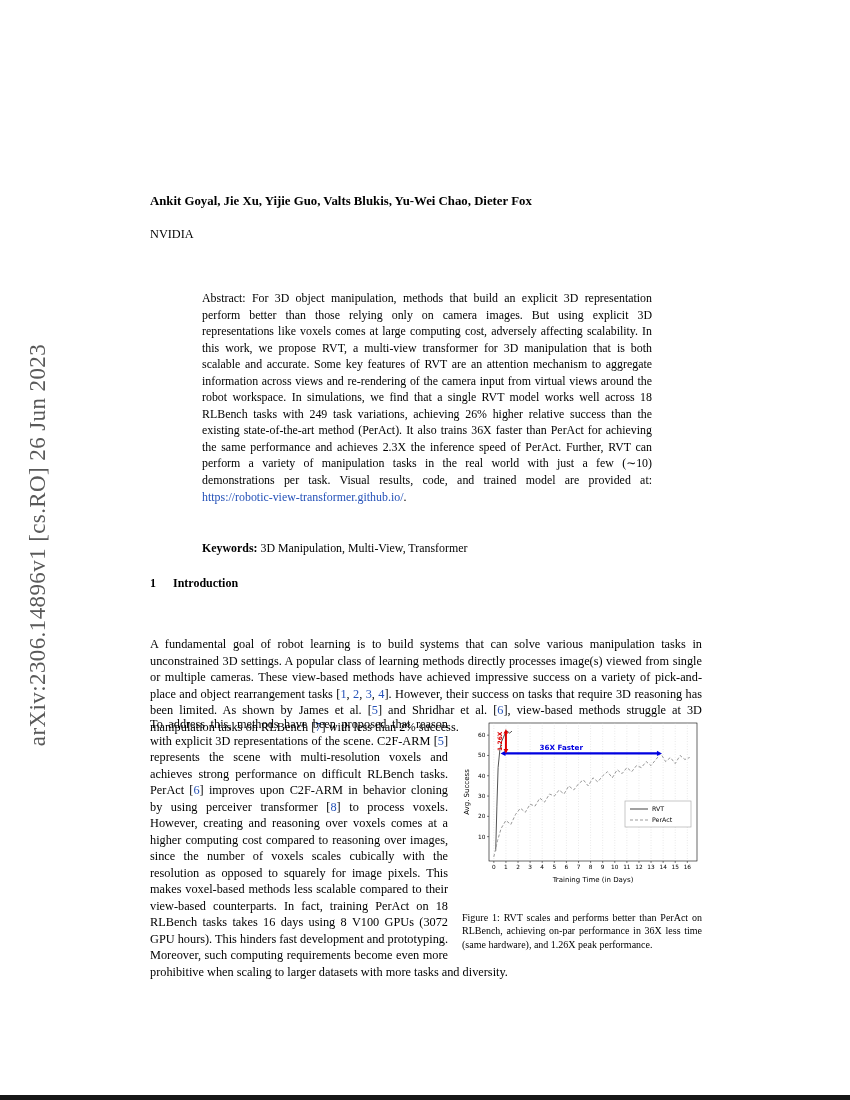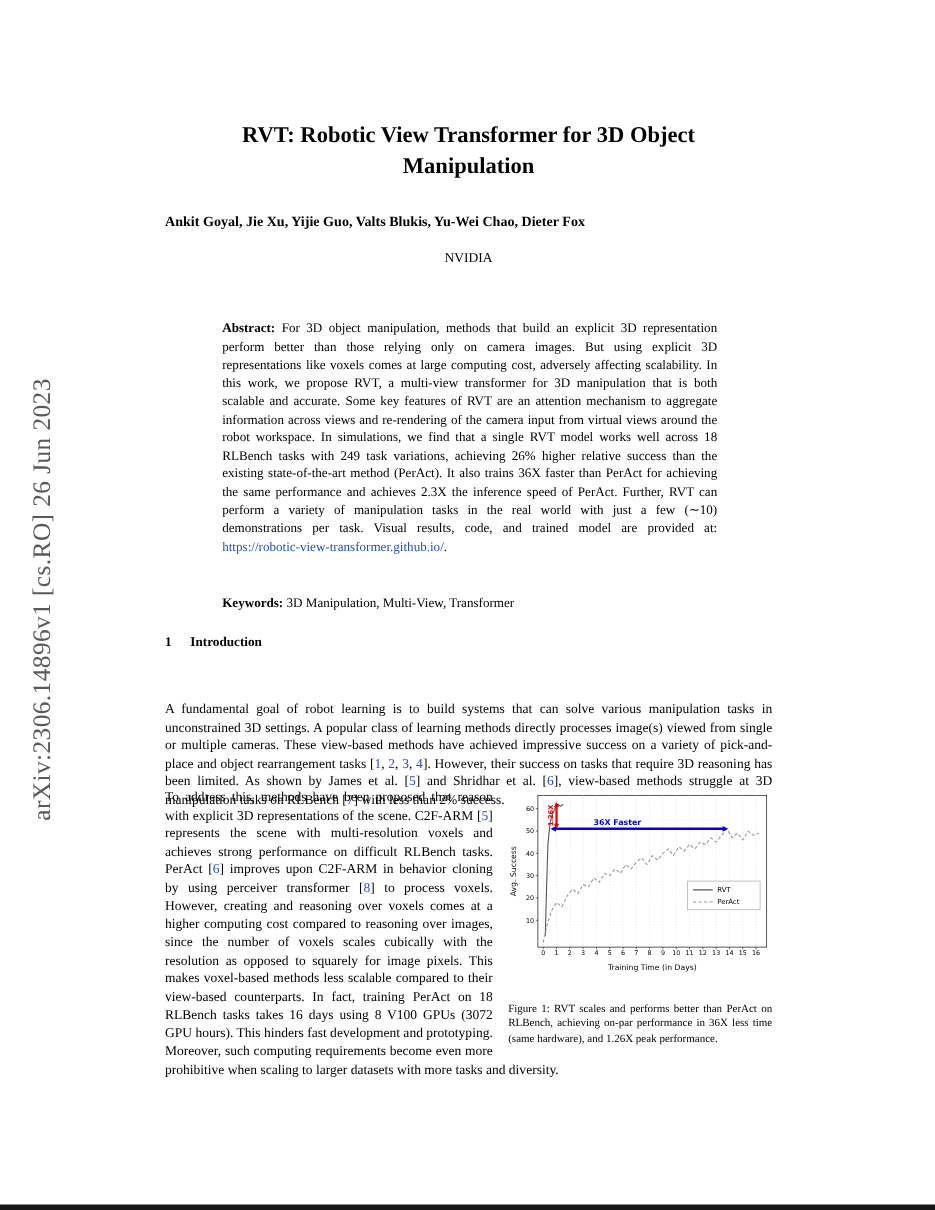--- a/index.html
+++ b/index.html
@@ -16,21 +16,21 @@
     position:absolute; left:150px; top:110px; width:552px;
     text-align:center; font-size:20.5px; font-weight:bold; line-height:1.35;
   }
   .title-inner { display:inline-block; max-width:490px; }
   .authors {
     position:absolute; left:150px; top:194px; width:552px;
     font-size:12.8px; font-weight:bold;
   }
   .affiliation {
     position:absolute; left:150px; top:227px; width:552px;
-    text-align:center; font-size:12.3px;
+    text-align:left; font-size:12.3px;
   }
   .abstract {
     position:absolute; left:202px; top:290px; width:450px;
     font-size:11.9px; line-height:1.39; text-align:justify;
   }
   .keywords {
     position:absolute; left:202px; top:541px; width:450px; font-size:11.9px;
   }
   .kw-label { font-weight:bold; }
   .section-heading {
@@ -41,37 +41,34 @@
     position:absolute; left:150px; top:636px; width:552px;
     font-size:12.3px; line-height:1.345; text-align:justify;
   }
   .para2 {
     position:absolute; left:150px; top:716px; width:552px;
     font-size:12.3px; line-height:1.345; text-align:justify;
   }
   .figure { float:right; width:240px; margin-left:14px; margin-bottom:2px; }
   .figure svg { display:block; width:240px; height:175px; }
   .figcaption { font-size:10px; line-height:1.33; text-align:justify; margin-top:20px; }
-  .seg-bold { font-weight:bold; }
+  .seg-bold { font-weight:normal; }
   .seg-cite { color:#2451b8; }
   .seg-link { color:#2451b8; }
   .page-edge {
     position:absolute; left:0; bottom:0; width:100%; height:5px; background:#171717;
   }
 </style>
 </head>
 <body>
 
 <div class="page">
 
   <div class="watermark">arXiv:2306.14896v1  [cs.RO]  26 Jun 2023</div>
 
-  <div class="title">
-    <span class="title-inner">RVT: Robotic View Transformer for 3D Object Manipulation</span>
-  </div>
 
   <div class="authors">Ankit Goyal, Jie Xu, Yijie Guo, Valts Blukis, Yu-Wei Chao, Dieter Fox</div>
 
   <div class="affiliation">NVIDIA</div>
 
   <div class="abstract"><span class="seg-bold">Abstract: </span><span>For 3D object manipulation, methods that build an explicit 3D representation perform better than those relying only on camera images. But using explicit 3D representations like voxels comes at large computing cost, adversely affecting scalability. In this work, we propose RVT, a multi-view transformer for 3D manipulation that is both scalable and accurate. Some key features of RVT are an attention mechanism to aggregate information across views and re-rendering of the camera input from virtual views around the robot workspace. In simulations, we find that a single RVT model works well across 18 RLBench tasks with 249 task variations, achieving 26% higher relative success than the existing state-of-the-art method (PerAct). It also trains 36X faster than PerAct for achieving the same performance and achieves 2.3X the inference speed of PerAct. Further, RVT can perform a variety of manipulation tasks in the real world with just a few (∼10) demonstrations per task. Visual results, code, and trained model are provided at: </span><span class="seg-link">https://robotic-view-transformer.github.io/</span><span>.</span></div>
 
   <div class="keywords">
     <span class="kw-label">Keywords:</span><span> 3D Manipulation, Multi-View, Transformer</span>
   </div>

